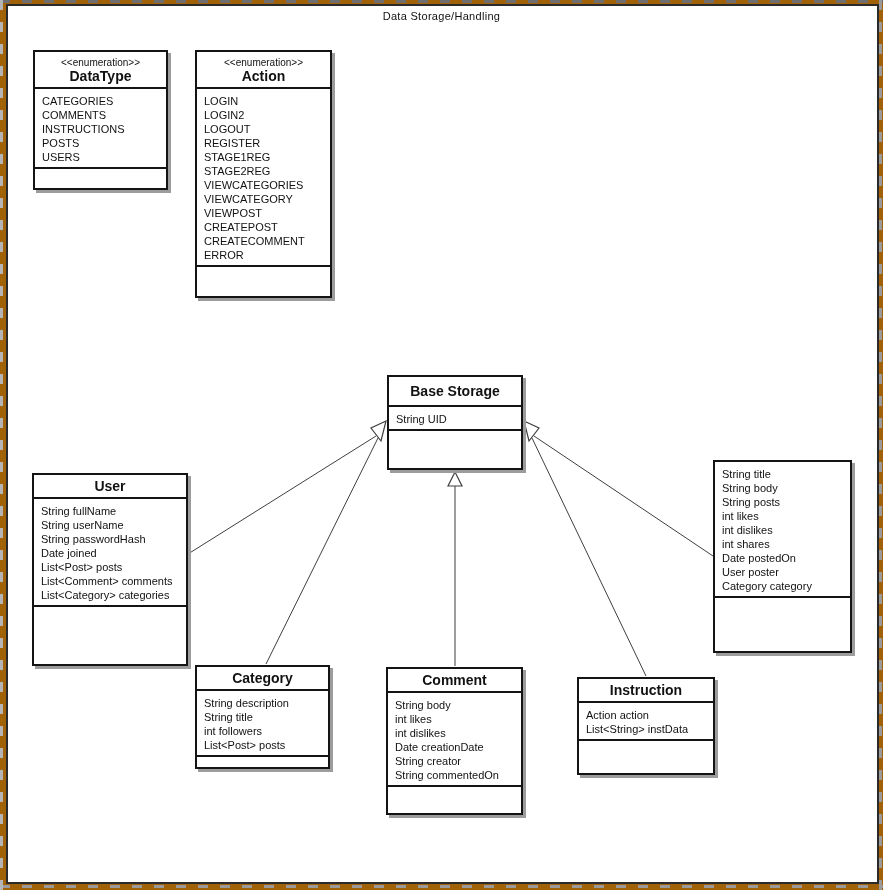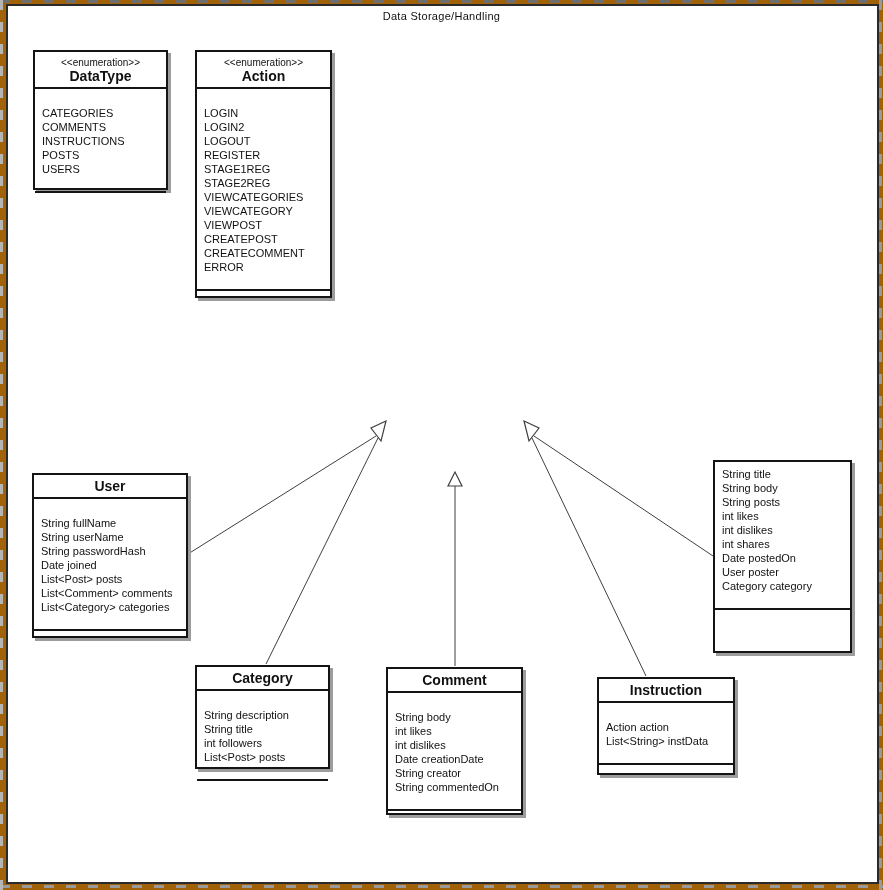--- a/index.html
+++ b/index.html
@@ -18,38 +18,38 @@
     position:absolute; left:6px; top:4px; width:869px; height:876px;
     border:2px solid #2a2a2a; background:#ffffff;
   }
   .diagram-title {
     position:absolute; left:0; right:0; top:10px;
     text-align:center; font-size:11px; letter-spacing:0.3px;
   }
 
   .umlbox {
     position:absolute; display:flex; flex-direction:column; box-sizing:border-box;
-    background:#ffffff; border:2px solid #141414; box-shadow:3px 3px 0 #9c9c9c;gap:12px;
+    background:#ffffff; border:2px solid #141414; box-shadow:3px 3px 0 #9c9c9c;
   }
   .head { border-bottom:2px solid #141414; text-align:center; padding:4px 2px 3px; }
   .head.tall { padding:7px 2px 6px; }
   .stereotype { font-size:10px; line-height:13px; }
   .bname { font-weight:bold; font-size:14px; line-height:15px; }
   .attrs { padding:5px 16px 3px 7px; font-size:11px; line-height:14px; white-space:nowrap; }
   .empty { border-top:2px solid #141414; flex:1; min-height:10px; }
 
   
   #box-datatype    { left:33px;  top:50px;  width:135px; height:140px; }
   #box-action      { left:195px; top:50px;  width:137px; height:248px; }
   #box-base        { left:387px; top:375px; width:136px; height:95px;  }
-  #box-user        { left:32px;  top:473px; width:156px; height:165px; }
+  #box-user        { left:32px;  top:473px; width:156px; height:193px; }
   #box-post        { left:713px; top:460px; width:139px; height:193px; }
   #box-category    { left:195px; top:665px; width:135px; height:104px; }
   #box-comment     { left:386px; top:667px; width:137px; height:148px; }
-  #box-instruction { left:577px; top:677px; width:138px; height:98px;margin-left:20px;  }
+  #box-instruction { left:577px; top:677px; width:138px; height:98px;  }
 
   svg.links { position:absolute; left:0; top:0; width:883px; height:890px; pointer-events:none; }
   svg.links line    { stroke:#3f3f3f; stroke-width:1; }
   svg.links polygon { fill:#ffffff; stroke:#3f3f3f; stroke-width:1.2; }
 </style>
 </head>
 <body>
 
 <div class="canvas">
 
@@ -118,20 +118,29 @@
         <div>VIEWCATEGORIES</div>
         <div>VIEWCATEGORY</div>
         <div>VIEWPOST</div>
         <div>CREATEPOST</div>
         <div>CREATECOMMENT</div>
         <div>ERROR</div>
       </div>
     <div class="empty"></div>
   </div>
 
+  <div class="umlbox" id="box-base">
+    <div class="head tall">
+      <div class="bname">Base Storage</div>
+    </div>
+    <div class="attrs">
+        <div>String UID</div>
+      </div>
+    <div class="empty"></div>
+  </div>
 
   <div class="umlbox" id="box-user">
     <div class="head">
       <div class="bname">User</div>
     </div>
     <div class="attrs">
         <div>String fullName</div>
         <div>String userName</div>
         <div>String passwordHash</div>
         <div>Date joined</div>

